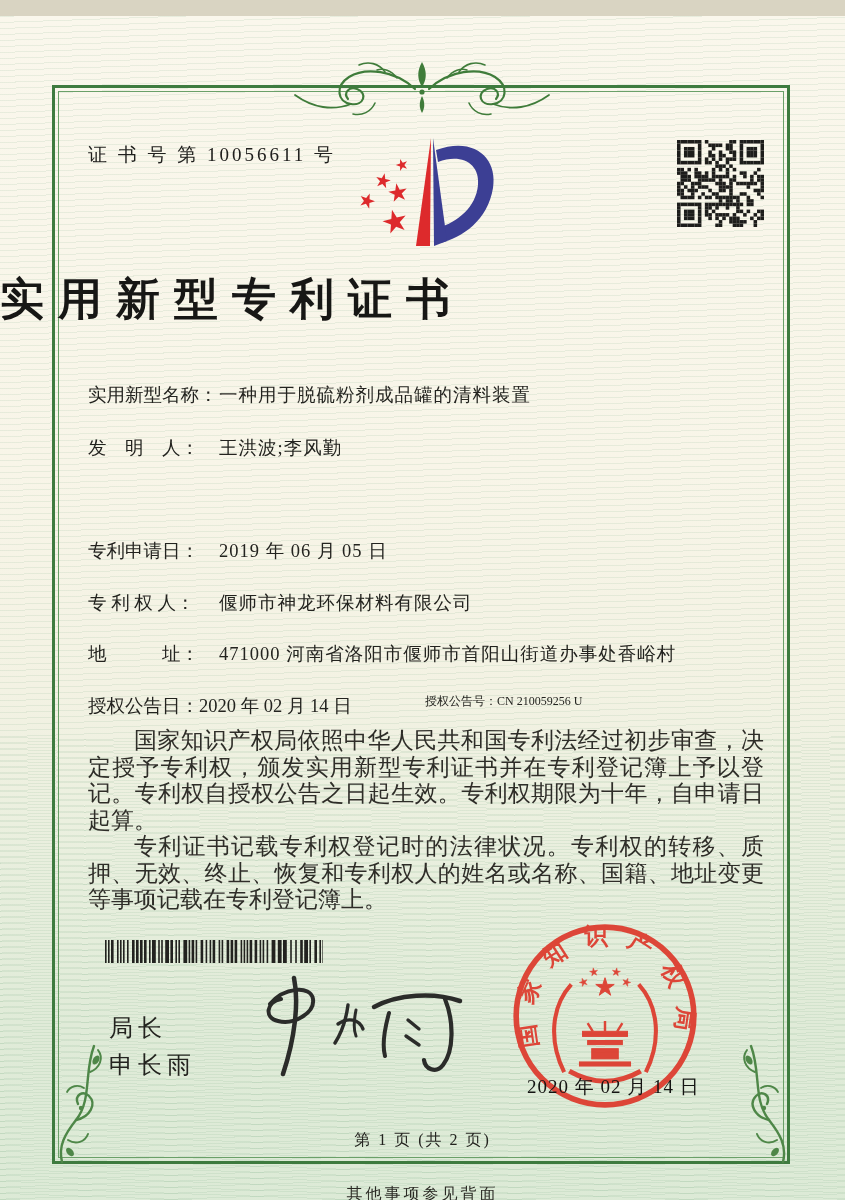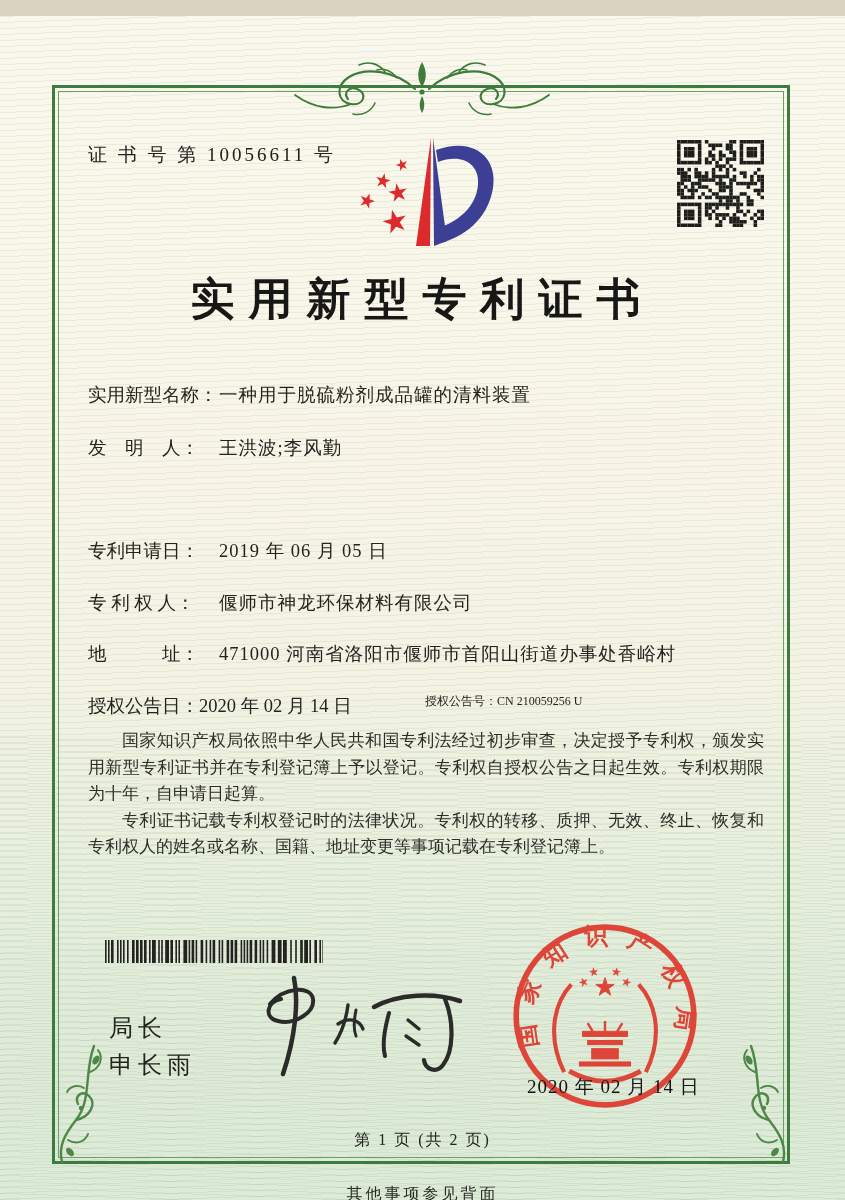--- a/index.html
+++ b/index.html
@@ -33,32 +33,31 @@
     position:absolute;inset:3px;
     border:1px solid #6aa068;
   }
   .abs{position:absolute;}
   .cert-no{
     left:88px;top:126px;
     font-size:19px;letter-spacing:3px;color:#20201e;
   }
   .title{
     left:0;right:0;top:254px;margin:0;
-    text-align:center;
     font-size:44px;font-weight:700;letter-spacing:14px;
     color:#171715;
   }
   .field-row{left:88px;width:680px;font-size:18.5px;color:#23231f;}
   .flabel{display:inline-block;width:131px;vertical-align:top;}
   .fvalue{letter-spacing:1px;}
   .grant-left{left:88px;font-size:18.5px;color:#23231f;}
   .grant-right{left:425px;font-size:12px;color:#23231f;}
   .body-text{
     left:88px;top:712px;width:676px;
-    font-size:17px;line-height:26.5px;color:#2e2d28;
+    font-size:23px;line-height:26.5px;color:#2e2d28;
     text-align:justify;
   }
   .body-text p{margin:0;text-indent:2em;}
   .commissioner{left:109px;font-size:24px;letter-spacing:5px;color:#23231f;}
   .seal-date{
     left:527px;top:1058px;font-size:19px;letter-spacing:1px;color:#141412;z-index:6;
   }
   .page-no{
     left:0;right:0;top:1114px;text-align:center;
     font-size:16px;color:#23231f;letter-spacing:2px;

